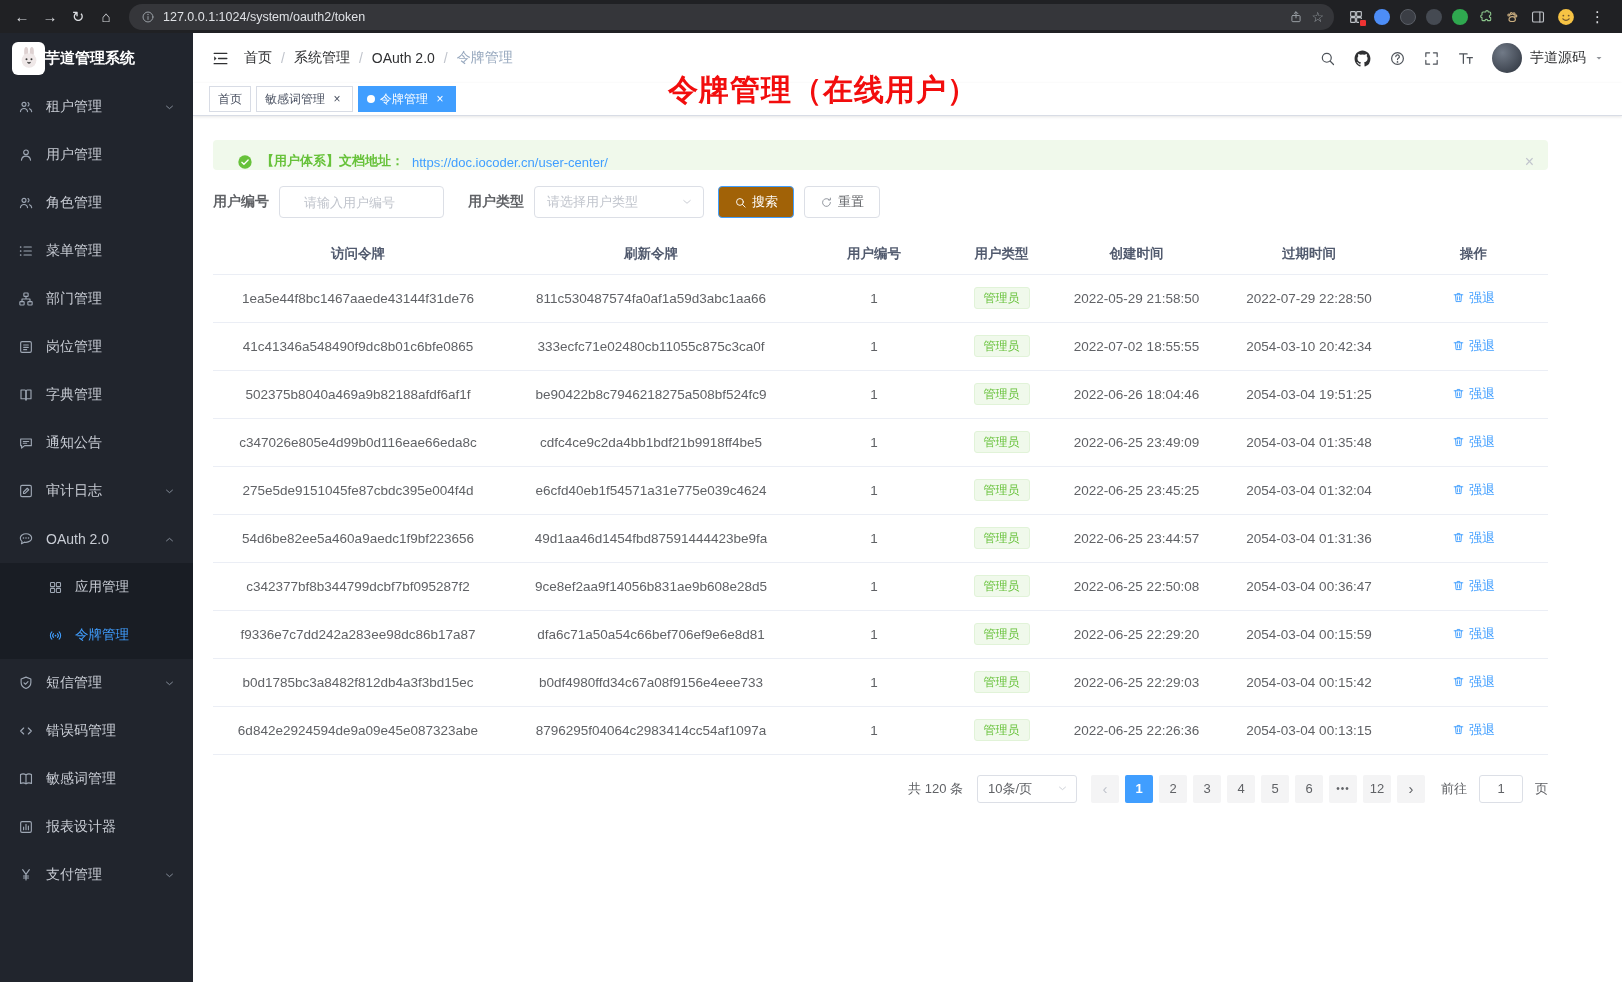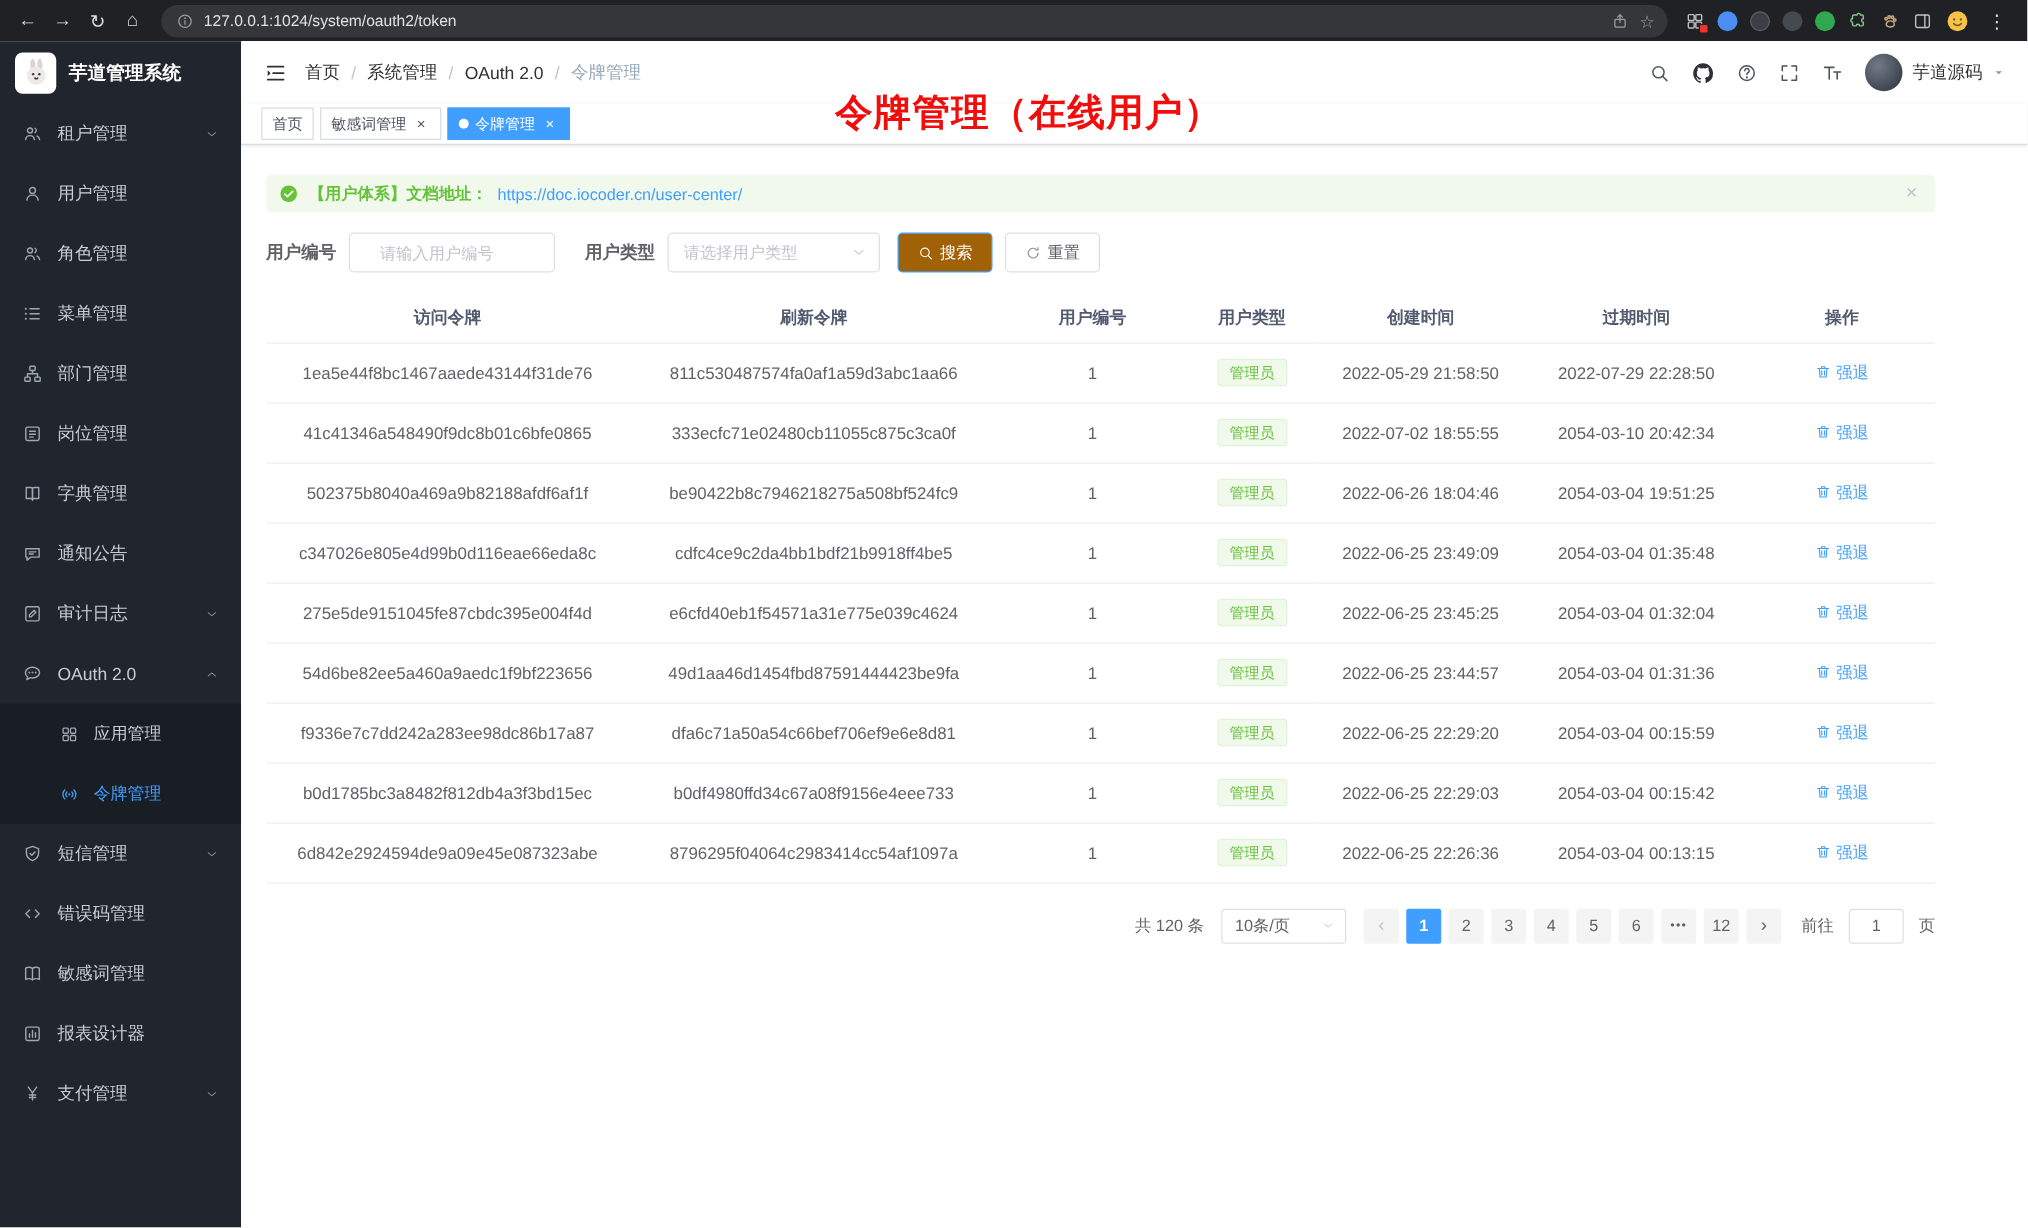--- a/index.html
+++ b/index.html
@@ -19,21 +19,21 @@
   .star{font-size:14px;line-height:1}
   .ext-row{display:flex;align-items:center;gap:10px;padding:0 4px}
   .ext-wrap{position:relative;display:inline-flex}
   .ext-badge{position:absolute;right:-3px;bottom:-2px;width:8px;height:8px;border-radius:2px;background:#e33;border:1px solid #202124}
   .ext-dot{width:16px;height:16px;border-radius:50%;display:inline-block;cursor:pointer}
   .kebab{color:#dbdde1;font-size:15px;padding:0 4px;cursor:pointer}
 
   
   .app{display:flex;height:949px}
   .sidebar{width:193px;background:#21252d;flex-shrink:0;display:flex;flex-direction:column}
-  .logo-row{height:50px;display:flex;align-items:center;gap:10px;padding:0 12px}
+  .logo-row{height:50px;display:flex;align-items:center;padding:0 12px}
   .logo-box{width:33px;height:33px;border-radius:6px;background:#fff;display:flex;align-items:center;justify-content:center}
   .logo-title{color:#fff;font-size:15px;font-weight:bold;white-space:nowrap}
   .menu{flex:1;overflow:hidden}
   .menu-item{height:48px;display:flex;align-items:center;gap:12px;padding:0 18px;color:#c8ccd4;font-size:14px;cursor:pointer}
   .menu-item .svgi{color:#9ea7b4}
   .mi-label{white-space:nowrap}
   .chev{margin-left:auto;color:#858c97;display:inline-flex}
   .submenu{background:#191d24}
   .submenu .menu-item{padding-left:48px;font-size:13.5px}
   .menu-item.active{color:#409eff}
@@ -54,21 +54,21 @@
   .caret{color:#909399}
 
   .tagsbar{height:33px;display:flex;align-items:center;padding:0 16px;gap:5px;border-bottom:1px solid #d8dce5;box-shadow:0 1px 3px rgba(0,0,0,.1);background:#fff;position:relative;z-index:2}
   .tag{display:inline-flex;align-items:center;gap:5px;height:26px;padding:0 8px;border:1px solid #d8dce5;background:#fff;color:#495060;font-size:12px;cursor:pointer;white-space:nowrap}
   .tag.active{background:#409eff;border-color:#409eff;color:#fff}
   .dot{width:8px;height:8px;border-radius:50%;background:#fff;display:inline-block}
   .tag-close{font-size:12px;width:14px;text-align:center;line-height:14px}
 
   
   .content{flex:1;padding:24px 74px 0 20px;position:relative;background:#fff}
-  .alert{height:30px;background:#f0f9eb;border-radius:4px;display:flex;align-items:center;gap:8px;padding:0 10px;font-size:13px;position:relative;margin-bottom:16px}
+  .alert{height:30px;background:#f0f9eb;border-radius:4px;display:flex;align-items:flex-end;gap:8px;padding:0 24px;font-size:13px;position:relative;margin-bottom:16px}
   .alert-title{color:#67c23a;font-weight:bold}
   .alert-link{color:#409eff;text-decoration:none;cursor:pointer}
   .alert-close{position:absolute;right:14px;color:#c0c4cc;font-size:16px;cursor:pointer;line-height:1}
 
   .filters{display:flex;align-items:center;gap:10px;margin-bottom:16px;height:32px;font-size:14px}
   .filter-label{font-weight:bold;color:#606266;white-space:nowrap}
   .lbl2{margin-left:14px}
   .input{width:165px;height:32px;border:1px solid #dcdfe6;border-radius:4px;padding:0 24px;font-size:13px;color:#606266;outline:none;font-family:inherit}
   .input::placeholder{color:#c0c4cc}
   .select{width:170px;height:32px;border:1px solid #dcdfe6;border-radius:4px;padding:0 10px 0 12px;display:flex;align-items:center;justify-content:space-between;background:#fff;cursor:pointer;margin-right:4px}
@@ -561,20 +561,34 @@
               <td>2022-06-25 23:44:57</td>
               <td>2054-03-04 01:31:36</td>
               <td><button class="action-link">
                   <svg class="svgi " width="13" height="13" viewBox="0 0 24 24" fill="none" stroke="currentColor" stroke-width="1.7" stroke-linecap="round" stroke-linejoin="round">
                     <path d="M4 7h16M9.5 7V4.5h5V7M6.5 7l.9 12.5h9.2L17.5 7M10 10.5v6M14 10.5v6"></path>
                   </svg>
                   <span>强退</span>
                 </button></td>
             </tr>
             <tr>
+              <td>c342377bf8b344799dcbf7bf095287f2</td>
+              <td>9ce8ef2aa9f14056b831ae9b608e28d5</td>
+              <td>1</td>
+              <td><span class="tag-admin">管理员</span></td>
+              <td>2022-06-25 22:50:08</td>
+              <td>2054-03-04 00:36:47</td>
+              <td><button class="action-link">
+                  <svg class="svgi " width="13" height="13" viewBox="0 0 24 24" fill="none" stroke="currentColor" stroke-width="1.7" stroke-linecap="round" stroke-linejoin="round">
+                    <path d="M4 7h16M9.5 7V4.5h5V7M6.5 7l.9 12.5h9.2L17.5 7M10 10.5v6M14 10.5v6"></path>
+                  </svg>
+                  <span>强退</span>
+                </button></td>
+            </tr>
+            <tr>
               <td>f9336e7c7dd242a283ee98dc86b17a87</td>
               <td>dfa6c71a50a54c66bef706ef9e6e8d81</td>
               <td>1</td>
               <td><span class="tag-admin">管理员</span></td>
               <td>2022-06-25 22:29:20</td>
               <td>2054-03-04 00:15:59</td>
               <td><button class="action-link">
                   <svg class="svgi " width="13" height="13" viewBox="0 0 24 24" fill="none" stroke="currentColor" stroke-width="1.7" stroke-linecap="round" stroke-linejoin="round">
                     <path d="M4 7h16M9.5 7V4.5h5V7M6.5 7l.9 12.5h9.2L17.5 7M10 10.5v6M14 10.5v6"></path>
                   </svg>

